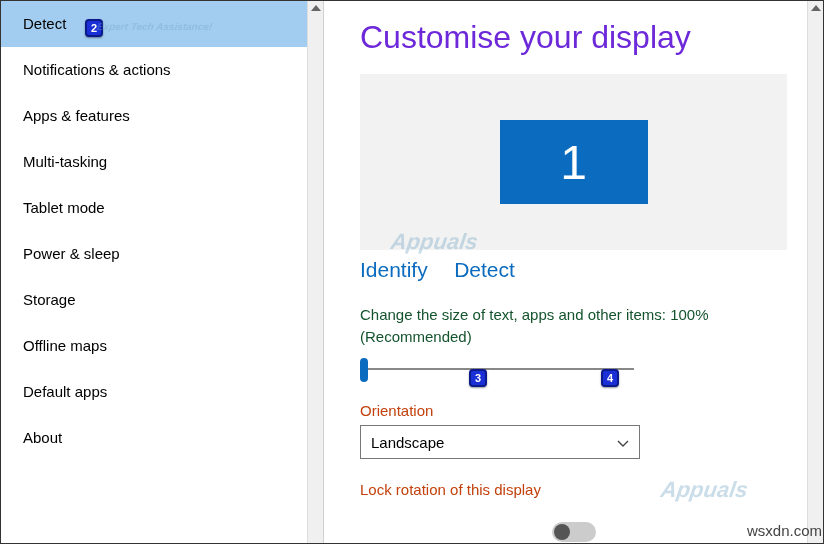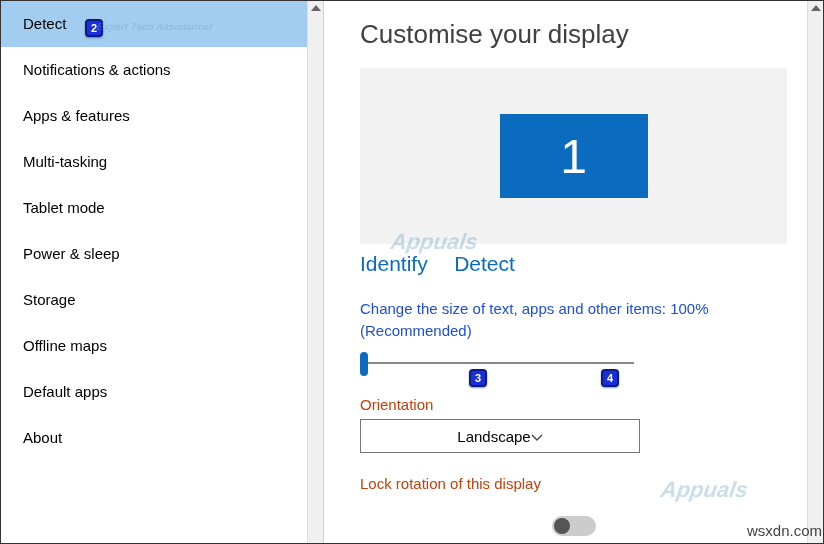--- a/index.html
+++ b/index.html
@@ -31,49 +31,49 @@
   }
   .scrollhint-left::before{
     content:""; position:absolute; top:4px; left:3px;
     border-left:5px solid transparent; border-right:5px solid transparent;
     border-bottom:6px solid #666;
   }
   .main {
     flex:1; padding: 18px 36px 0 36px; position:relative; overflow:hidden;
   }
   .main h1 {
-    font-weight: 300; font-size: 26px; color:#404040; margin-bottom: 18px;
+    font-weight: 300; font-size: 32px; color:#6d28d9; margin-bottom: 18px;
   }
   .preview-area {
     background:#f2f2f2; height: 176px;
     display:flex; align-items:center; justify-content:center;
     margin-bottom: 8px;
   }
   .monitor-tile {
     width:148px; height:84px; background:#0a6bbf;
     display:flex; align-items:center; justify-content:center;
     color:#fff; font-size:48px; font-weight:300;
   }
   .link-row { margin-bottom: 22px; }
   .link {
     color:#0a6bbf; font-size:21px; margin-right:22px; cursor:pointer;
   }
-  .label-text { font-size:15px; color:#1d4ed8; line-height:22px; }
+  .label-text { font-size:15px; color:#14532d; line-height:22px; }
   .slider-row { margin: 10px 0 20px 0; position:relative; height:24px; }
   .slider-track {
     position:absolute; top:10px; left:6px; right:6px; height:2px; background:#888;
   }
   .slider-thumb {
     position:absolute; top:0; left:0; width:8px; height:24px;
     background:#0a6bbf; border-radius:4px;
   }
   .field-label { font-size:15px; color:#c2410c; margin-bottom:6px; }
   .select {
     width: 280px; height: 34px; border:1px solid #777; background:#fff;
-    display:flex; align-items:center; justify-content:center;
+    display:flex; align-items:center; justify-content:space-between;
     padding:0 10px; font-size:15px; color:#000;
   }
   .chev { width:12px; height:12px; position:relative; }
   .chev svg { width:12px; height:12px; }
   .lock-text { font-size:15px; color:#c2410c; margin-top:22px; }
   .toggle-stub {
     margin-top:24px; display:flex; align-items:center; gap:10px;flex-direction:column;
   }
   .toggle-pill {
     width:44px; height:20px; border-radius:10px; background:#ccc; position:relative;

